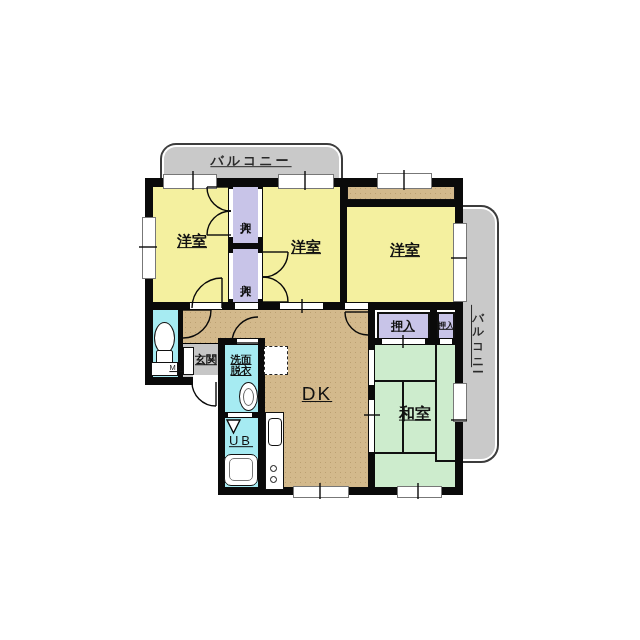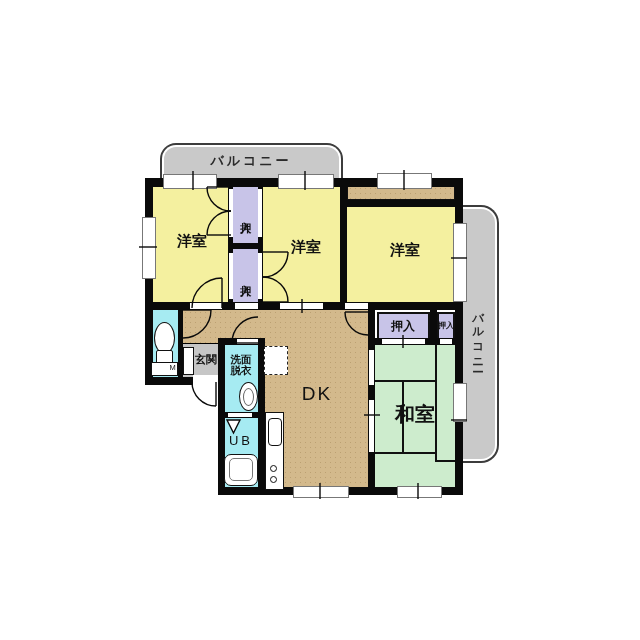--- a/index.html
+++ b/index.html
@@ -9,21 +9,21 @@
   .wall{position:absolute;background:#0a0a0a;}
   .fill{position:absolute;}
   .yellow{background:#f4f09f;}
   .lav{background:#c8c4e8;}
   .tan{background:#d3b98c;background-image:radial-gradient(rgba(130,100,50,0.28) 0.7px,transparent 0.9px);background-size:5px 5px;}
   .green{background:#cdeccd;}
   .cyan{background:#a6ebf2;}
   .gray{background:#c6c6c6;}
   .white{position:absolute;background:#ffffff;}
   .lbl{position:absolute;transform:translate(-50%,-50%);font-weight:700;color:#111;
-       white-space:nowrap;line-height:1.05;text-align:left;}
+       white-space:nowrap;line-height:1.05;text-align:left;text-decoration:underline;}
   .vert{writing-mode:vertical-rl;text-orientation:upright;}
   .balc-outer{position:absolute;background:#3c3c3c;}
   .balc-mid{position:absolute;inset:2px;background:#ffffff;}
   .balc-in{position:absolute;inset:2px;background:#c9c9c9;}
   .fix{position:absolute;background:#fff;border:1.5px solid #111;}
   .tatami{position:absolute;background:#111;}
   svg.overlay{position:absolute;left:0;top:0;pointer-events:none;}
 </style>
 </head>
 <body>
@@ -173,21 +173,21 @@
   </svg>
 
   <div class="lbl" style="left:192px;top:241px;font-size:15px;">洋室</div>
   <div class="lbl" style="left:306px;top:247px;font-size:15px;">洋室</div>
   <div class="lbl" style="left:405px;top:250px;font-size:15px;">洋室</div>
   <div class="lbl vert" style="left:245px;top:213px;font-size:11px;">押入</div>
   <div class="lbl vert" style="left:245px;top:276px;font-size:11px;">押入</div>
   <div class="lbl" style="left:403px;top:326px;font-size:12px;">押入</div>
   <div class="lbl" style="left:446px;top:326px;font-size:8px;">押入</div>
   <div class="lbl" style="left:317px;top:394px;font-size:19px;font-weight:400;letter-spacing:2px;">DK</div>
-  <div class="lbl" style="left:415px;top:414px;font-size:20px;">和室</div>
+  <div class="lbl" style="left:415px;top:414px;font-size:16px;">和室</div>
   <div class="lbl" style="left:206px;top:360px;font-size:11px;">玄関</div>
   <div class="lbl" style="left:241px;top:365px;font-size:10.5px;">
     <div>洗面</div>
     <div>脱衣</div>
   </div>
   <div class="lbl" style="left:241px;top:441px;font-size:13px;font-weight:400;letter-spacing:3px;">UB</div>
   <div class="lbl" style="left:164px;top:368px;font-size:7.5px;font-weight:400;letter-spacing:1px;margin-left:12px;">MB</div>
 
 </div>
 

